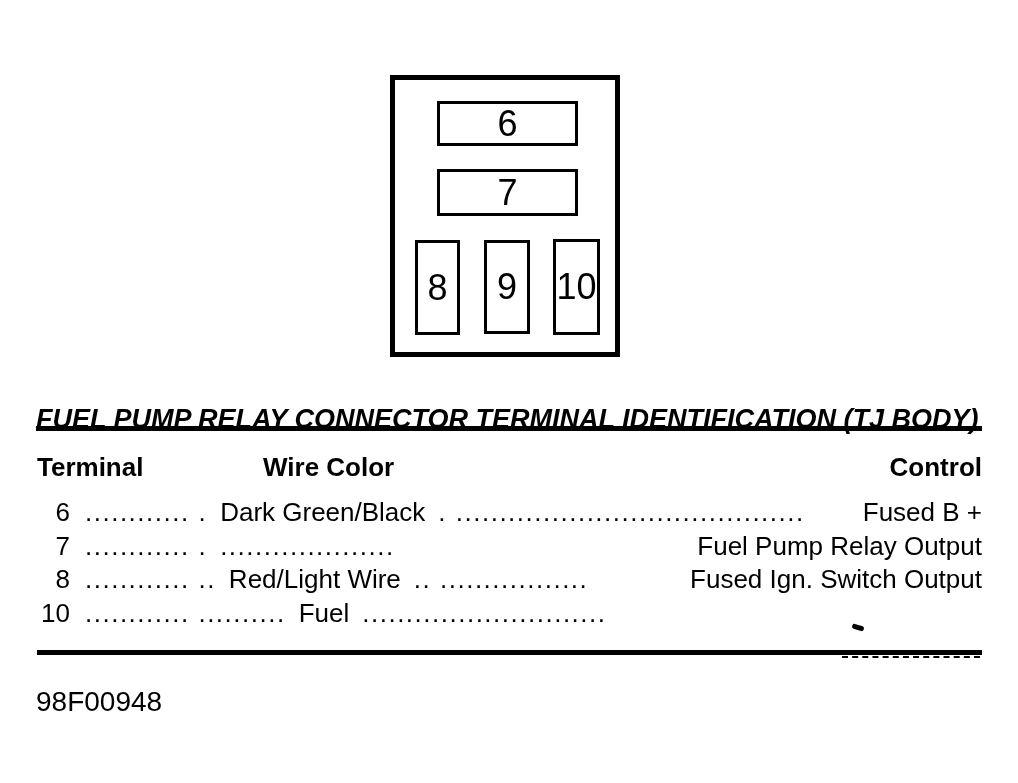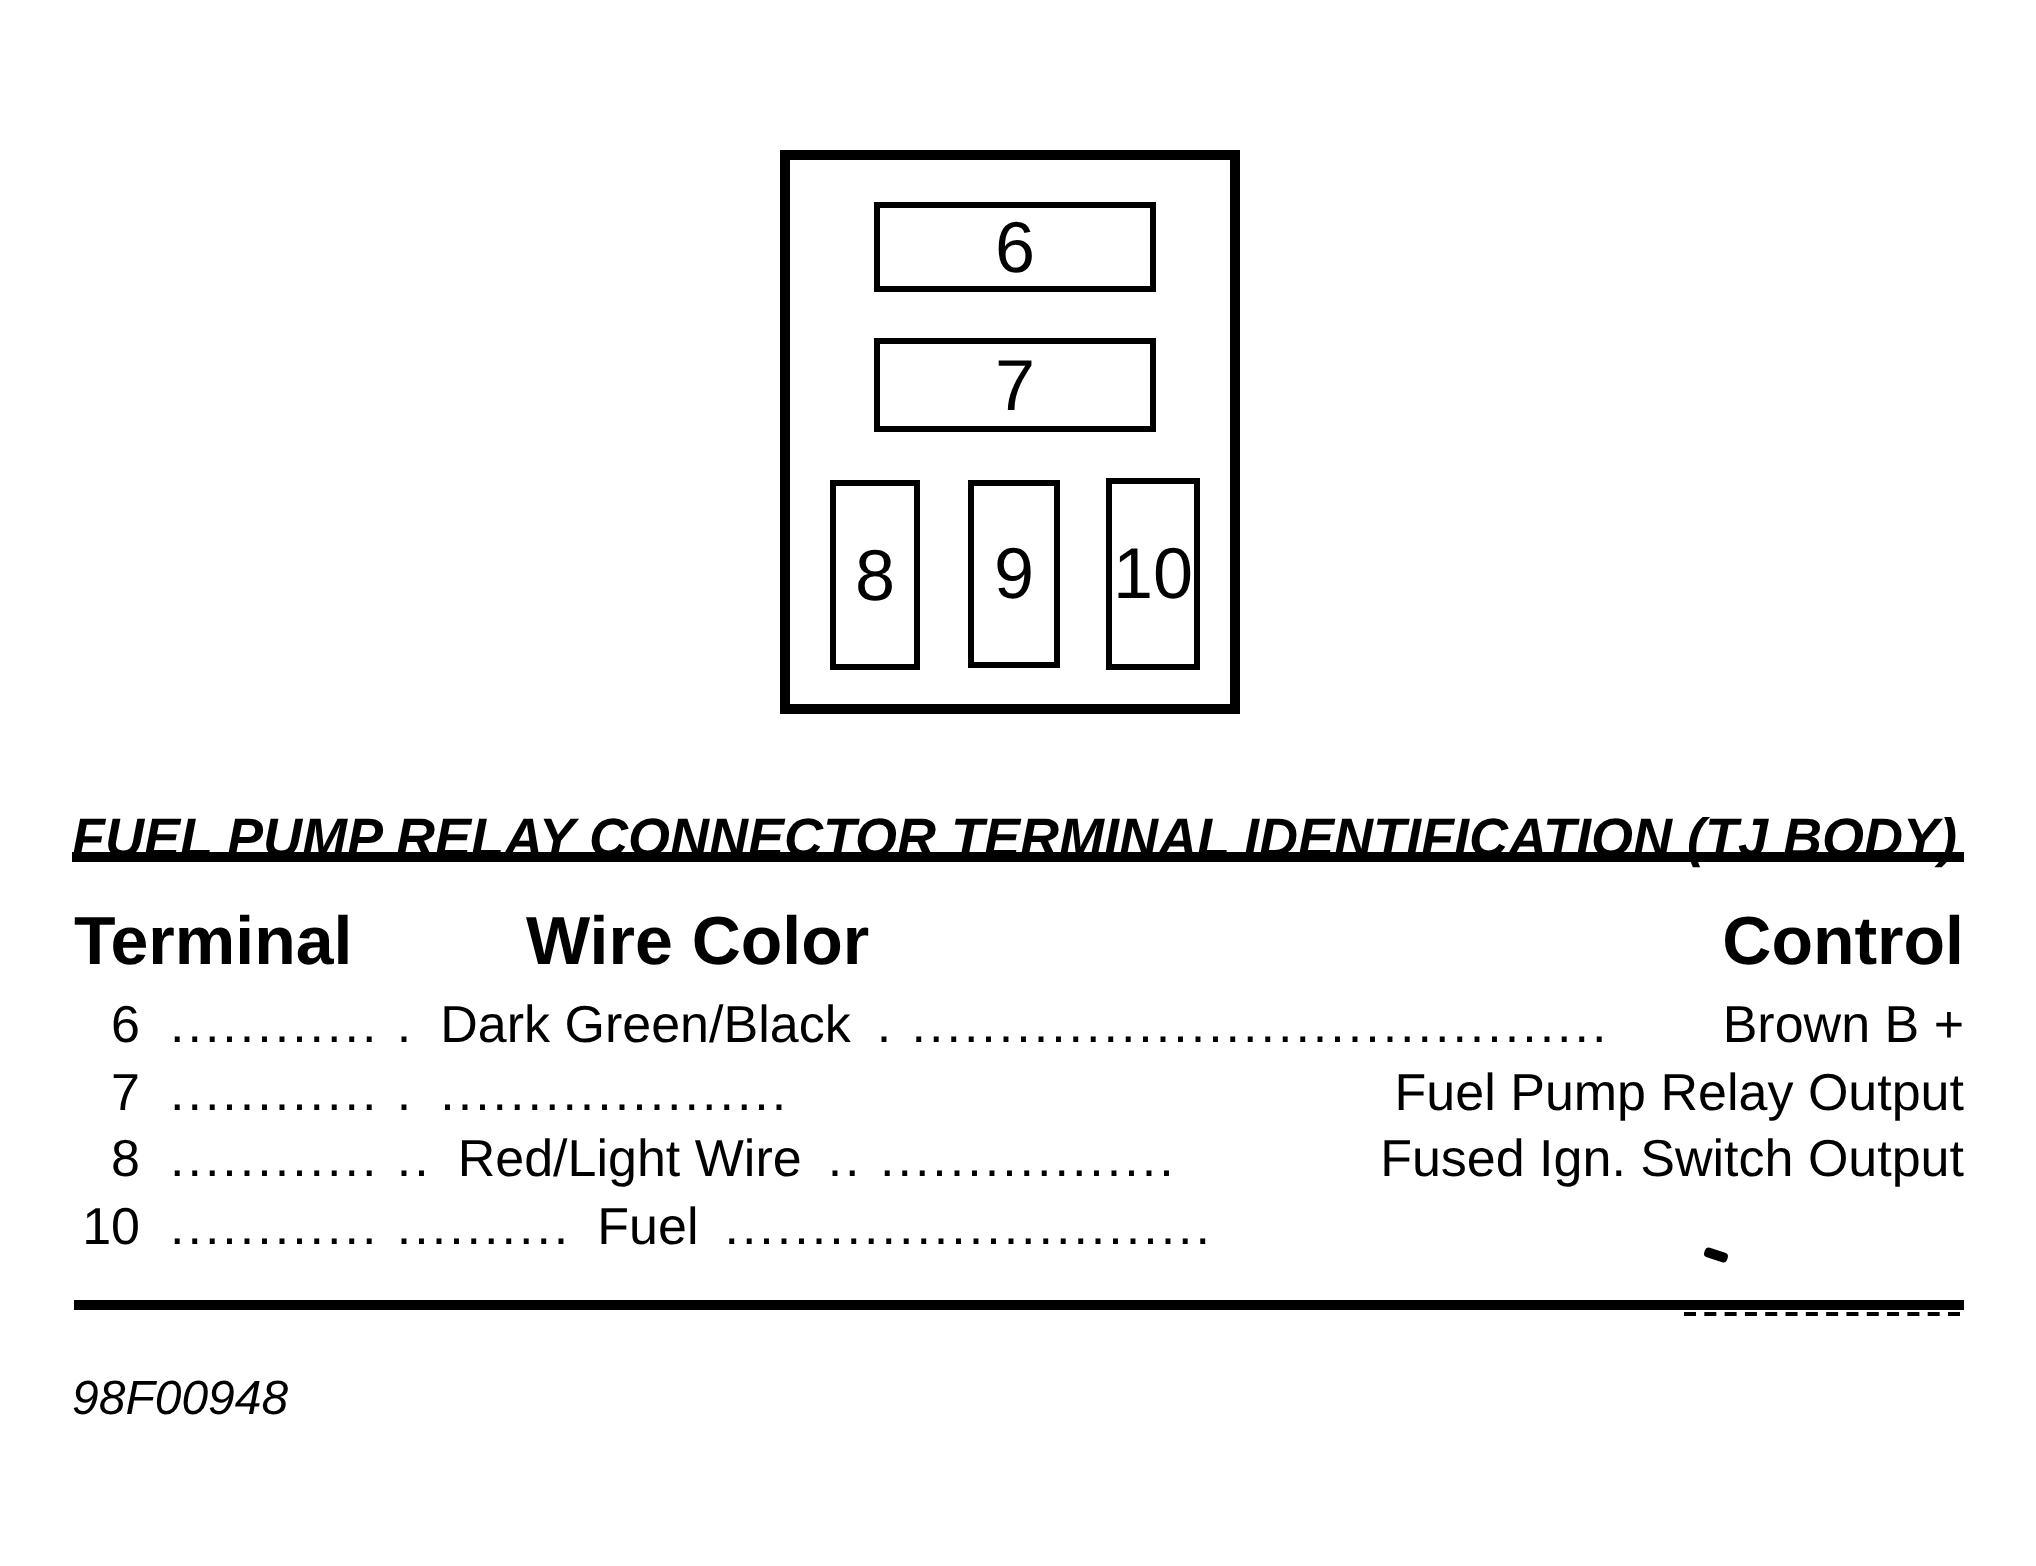--- a/index.html
+++ b/index.html
@@ -30,21 +30,21 @@
     font-size:27px; font-weight:bold; font-style:italic;
     white-space:nowrap; letter-spacing:0;
   }
   .title-underline {
     position:absolute; left:36px; top:426px; width:946px; height:5px; background:#000;
   }
 
   
   .thead {
     position:absolute; left:37px; top:452px; width:945px; height:30px;
-    font-size:34px; font-weight:bold; display:flex;gap:35px;
+    font-size:26px; font-weight:bold; display:flex;gap:35px;
   }
   .th-wire { position:absolute; left:226px; top:0; }
   .th-function { margin-left:auto; }
 
   
   .ttable { position:absolute; left:37px; top:496px; width:945px; font-size:26px; }
   .trow { display:flex; align-items:center; height:33.5px; white-space:nowrap; }
   .term { width:33px; flex:none; text-align:right; }
   .leader { letter-spacing:1.5px; }
   .l1 { margin-left:15px; flex:none; }
@@ -55,21 +55,21 @@
   
   .bottom-rule { position:absolute; left:37px; top:650px; width:945px; height:5px; background:#000; }
   .artifact-speck {
     position:absolute; left:852px; top:625px; width:12px; height:5px;
     background:#000; border-radius:2px; transform:rotate(18deg);
   }
   .artifact-dashes {
     position:absolute; left:842px; top:656px; width:138px; height:0;
     border-top:2px dashed #000;
   }
-  .figure-id { position:absolute; left:36px; top:686px; font-size:24px;font-style:italic; }
+  .figure-id { position:absolute; left:36px; top:686px; font-size:28px; }
 </style>
 </head>
 <body>
 
 <div class="page">
 
   <div class="connector">
     <div class="pin pin-6">
       <span>6</span>
     </div>
@@ -95,21 +95,21 @@
     <span class="th-wire">Wire Color</span>
     <span class="th-function">Control</span>
   </div>
 
   <div class="ttable">
     <div class="trow">
       <span class="term">6</span>
       <span class="leader l1">............ .</span>
       <span class="wire">Dark Green/Black</span>
       <span class="leader l2">. ........................................</span>
-      <span class="func">Brown B +</span>
+      <span class="func">Fused B +</span>
     </div>
     <div class="trow">
       <span class="term">7</span>
       <span class="leader l1">............ .</span>
       <span class="leader l2">....................</span>
       <span class="func">Fuel Pump Relay Output</span>
     </div>
     <div class="trow">
       <span class="term">8</span>
       <span class="leader l1">............ ..</span>

